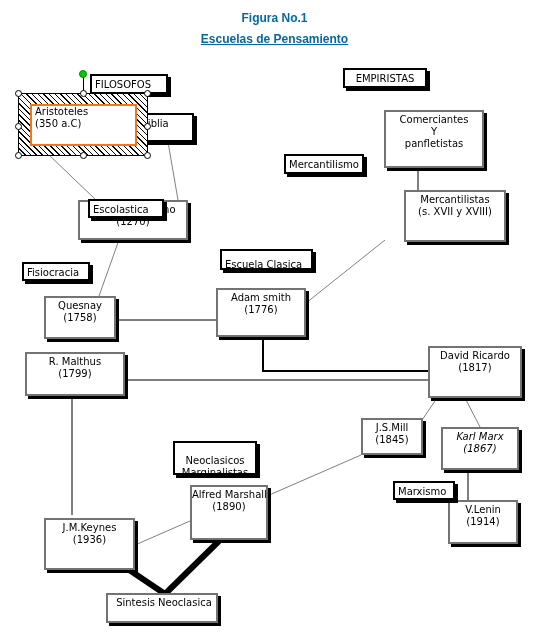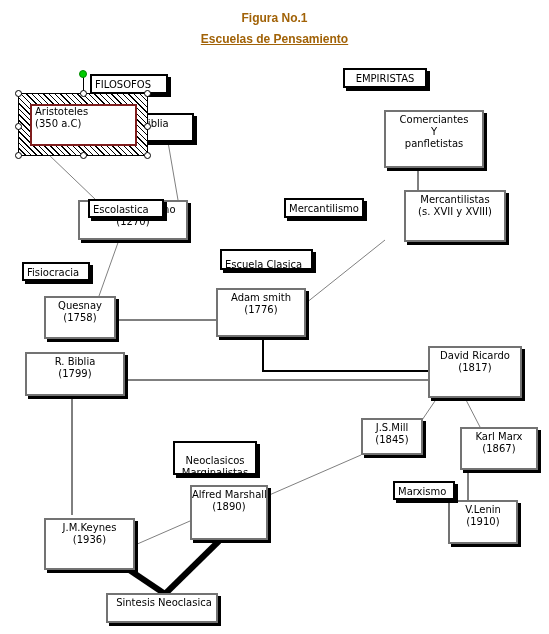--- a/index.html
+++ b/index.html
@@ -6,21 +6,21 @@
   body{
     font-family:"DejaVu Sans", sans-serif;
     width:549px;height:634px;position:relative;overflow:hidden;
     color:#000;
   }
   #canvas{position:absolute;left:0;top:0;width:549px;height:634px;}
 
   .title{
     position:absolute;text-align:center;width:100%;
     font-family:"Liberation Sans", sans-serif;
-    font-weight:bold;font-size:12px;color:#a16207;letter-spacing:0px;
+    font-weight:bold;font-size:12px;color:#0369a1;letter-spacing:0px;
   }
   #title-1{top:11px;}
   #title-2{top:32px;}
   #title-2 span{text-decoration:underline;}
 
   
   .node{
     position:absolute;box-sizing:border-box;
     background:#ffffff;
     border:2px solid #737373;
@@ -50,21 +50,21 @@
   #aristoteles-wrap{position:absolute;z-index:8;}
   .sel-hatch{
     position:absolute;left:0;top:0;width:100%;height:100%;
     background-image:repeating-linear-gradient(45deg,
         #000 0px, #000 1px, #ffffff 1px, #ffffff 4px);
     border:1px solid #000;
     box-sizing:border-box;
   }
   .sel-inner{
     position:absolute;
-    background:#ffffff;border:2px solid #7f1d1d;
+    background:#ffffff;border:2px solid #f97316;
     box-sizing:border-box;
     font-size:10px;line-height:12px;text-align:left;padding-left:3px;
   }
   .sel-inner .ln{display:block;white-space:nowrap;}
   .handle{
     position:absolute;width:7px;height:7px;border-radius:50%;
     background:#ffffff;border:1px solid #000;box-sizing:border-box;
     z-index:10;
   }
   .rot-stem{
@@ -153,21 +153,21 @@
 </div>
 
 <div class="label-box" style="left:220px;top:249px;width:93px;height:21px;padding-top:8px;">
   <span class="ln">Escuela Clasica</span>
 </div>
 
 <div class="label-box ctr" style="left:343px;top:68px;width:84px;height:20px;padding-top:3px;">
   <span class="ln">EMPIRISTAS</span>
 </div>
 
-<div class="label-box" style="left:284px;top:154px;width:80px;height:20px;padding-top:3px;margin-top:44px;">
+<div class="label-box" style="left:284px;top:154px;width:80px;height:20px;padding-top:3px;">
   <span class="ln">Mercantilismo</span>
 </div>
 
 <div class="label-box ctr" style="left:173px;top:441px;width:84px;height:34px;padding-top:12px;">
   <span class="ln">Neoclasicos</span>
   <span class="ln">Marginalistas</span>
 </div>
 
 <div class="label-box" style="left:393px;top:481px;width:62px;height:19px;padding-top:3px;">
   <span class="ln">Marxismo</span>
@@ -204,50 +204,50 @@
 
 <div class="node" style="left:216px;top:288px;width:90px;height:49px;">
   <div class="lines">
     <span class="ln">Adam smith</span>
     <span class="ln">(1776)</span>
   </div>
 </div>
 
 <div class="node" style="left:25px;top:352px;width:100px;height:44px;">
   <div class="lines">
-    <span class="ln">R. Biblia</span>
+    <span class="ln">R. Malthus</span>
     <span class="ln">(1799)</span>
   </div>
 </div>
 
 <div class="node" style="left:428px;top:346px;width:94px;height:52px;">
   <div class="lines">
     <span class="ln">David Ricardo</span>
     <span class="ln">(1817)</span>
   </div>
 </div>
 
 <div class="node" style="left:361px;top:418px;width:62px;height:37px;">
   <div class="lines">
     <span class="ln">J.S.Mill</span>
     <span class="ln">(1845)</span>
   </div>
 </div>
 
-<div class="node" style="left:460px;top:427px;width:78px;height:43px;">
+<div class="node" style="left:441px;top:427px;width:78px;height:43px;font-style:italic;">
   <div class="lines">
     <span class="ln">Karl Marx</span>
     <span class="ln">(1867)</span>
   </div>
 </div>
 
 <div class="node" style="left:448px;top:500px;width:70px;height:44px;">
   <div class="lines">
     <span class="ln">V.Lenin</span>
-    <span class="ln">(1910)</span>
+    <span class="ln">(1914)</span>
   </div>
 </div>
 
 <div class="node" style="left:190px;top:485px;width:78px;height:55px;">
   <div class="lines">
     <span class="ln">Alfred Marshall</span>
     <span class="ln">(1890)</span>
   </div>
 </div>
 

